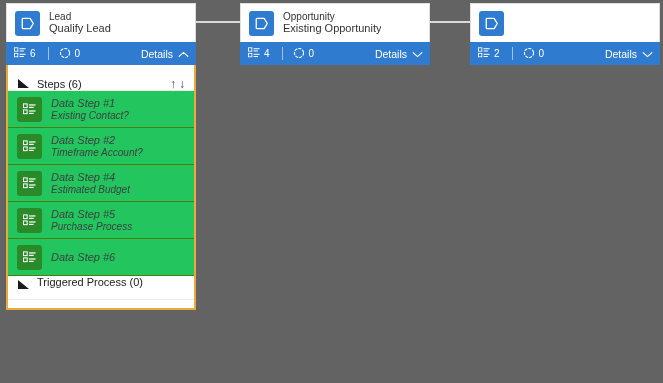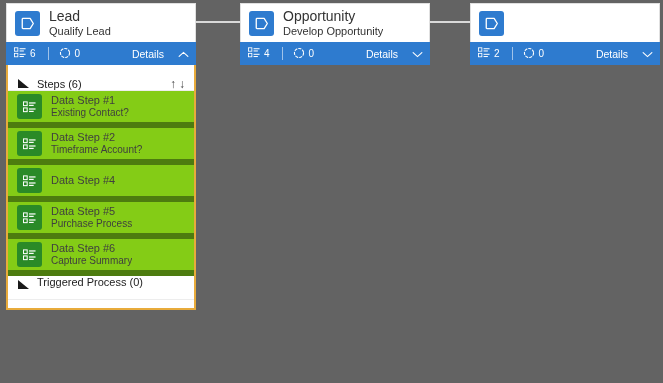--- a/index.html
+++ b/index.html
@@ -69,21 +69,21 @@
   }
   .stage-icon svg { display: block; }
   .stage-text {
     display: flex;
     flex-direction: column;
     justify-content: center;
     line-height: 1.18;
     overflow: hidden;
   }
   .stage-name {
-    font-size: 14px;
+    font-size: 10px;
     color: #333333;
     white-space: nowrap;
   }
   .stage-sub {
     font-size: 11px;
     color: #333333;
     white-space: nowrap;
   }
 
   .stage-bar {
@@ -106,21 +106,21 @@
     width: 1px;
     height: 13px;
     background: #ffffff;
     opacity: .55;
     margin: 0 10px 0 12px;
   }
   .bar-spacer { flex: 1 1 auto; }
   .details-btn {
     display: flex;
     align-items: center;
-    gap: 14px;
+    gap: 5px;
     font-size: 10.5px;
     color: #ffffff;
     cursor: pointer;
   }
 
   
   .detail-panel {
     position: absolute;
     left: 6px;
     top: 65px;
@@ -160,22 +160,23 @@
     line-height: 1;
     cursor: pointer;
   }
 
   .step-item {
     display: flex;
     align-items: center;
     height: 37px;
     padding: 0 9px;
     box-sizing: border-box;
-    border-bottom: 6px solid #4d7c0f;
-    background: #84cc16;
+    border-bottom: 1px solid #4d7c0f;
+    background: #22c55e;
+    font-style: italic;
   }
   .step-icon {
     width: 25px;
     height: 25px;
     border-radius: 3px;
     background: #2a8a27;
     display: flex;
     align-items: center;
     justify-content: center;
     flex: 0 0 auto;
@@ -270,21 +271,21 @@
 
   <div class="stage-card s1">
     <div class="stage-head">
       <span class="stage-icon">
         <svg width="15" height="15" viewBox="0 0 16 16">
           <path d="M3.2 2.6 h7.6 l3.4 5.4 -3.4 5.4 h-7.6 a0.8 0.8 0 0 1 -0.8 -0.8 v-9.2 a0.8 0.8 0 0 1 0.8 -0.8 z" fill="none" stroke="#ffffff" stroke-width="1.4" stroke-linejoin="round"></path>
         </svg>
       </span>
       <span class="stage-text">
         <span class="stage-name">Opportunity</span>
-        <span class="stage-sub">Develop Opportunity</span>
+        <span class="stage-sub">Existing Opportunity</span>
       </span>
     </div>
     <div class="stage-bar">
       <span class="bar-metric">
         <span>
           <svg width="12" height="11" viewBox="0 0 14 12">
             <rect x="0.5" y="0.5" width="4" height="4" fill="none" stroke="#ffffff" stroke-width="1"></rect>
             <rect x="0.5" y="7" width="4" height="4" fill="none" stroke="#ffffff" stroke-width="1"></rect>
             <rect x="6.5" y="1" width="7" height="1.2" fill="#ffffff"></rect>
             <rect x="6.5" y="3.6" width="5" height="1.2" fill="#ffffff"></rect>
@@ -415,20 +416,21 @@
         <rect x="0.5" y="0.5" width="4" height="4" fill="none" stroke="#ffffff" stroke-width="1.1"></rect>
         <rect x="0.5" y="7" width="4" height="4" fill="none" stroke="#ffffff" stroke-width="1.1"></rect>
         <rect x="6.5" y="1" width="7" height="1.3" fill="#ffffff"></rect>
         <rect x="6.5" y="3.6" width="5" height="1.3" fill="#ffffff"></rect>
         <rect x="6.5" y="7.5" width="7" height="1.3" fill="#ffffff"></rect>
         <rect x="6.5" y="10.1" width="5" height="1.3" fill="#ffffff"></rect>
       </svg>
     </span>
     <span class="step-text">
       <span class="step-title">Data Step #4</span>
+      <span class="step-sub">Estimated Budget</span>
     </span>
   </div>
 
   <div class="step-item">
     <span class="step-icon">
       <svg width="13" height="12" viewBox="0 0 14 12">
         <rect x="0.5" y="0.5" width="4" height="4" fill="none" stroke="#ffffff" stroke-width="1.1"></rect>
         <rect x="0.5" y="7" width="4" height="4" fill="none" stroke="#ffffff" stroke-width="1.1"></rect>
         <rect x="6.5" y="1" width="7" height="1.3" fill="#ffffff"></rect>
         <rect x="6.5" y="3.6" width="5" height="1.3" fill="#ffffff"></rect>
@@ -448,21 +450,20 @@
         <rect x="0.5" y="0.5" width="4" height="4" fill="none" stroke="#ffffff" stroke-width="1.1"></rect>
         <rect x="0.5" y="7" width="4" height="4" fill="none" stroke="#ffffff" stroke-width="1.1"></rect>
         <rect x="6.5" y="1" width="7" height="1.3" fill="#ffffff"></rect>
         <rect x="6.5" y="3.6" width="5" height="1.3" fill="#ffffff"></rect>
         <rect x="6.5" y="7.5" width="7" height="1.3" fill="#ffffff"></rect>
         <rect x="6.5" y="10.1" width="5" height="1.3" fill="#ffffff"></rect>
       </svg>
     </span>
     <span class="step-text">
       <span class="step-title">Data Step #6</span>
-      <span class="step-sub">Capture Summary</span>
     </span>
   </div>
 
   <div class="panel-footer">
     <span class="tri">
       <svg width="13" height="11" viewBox="0 0 14 12">
         <path d="M1 11 L13 11 L1 1 Z" fill="#1a1a1a"></path>
       </svg>
     </span>
     <span class="section-title">Triggered Process (0)</span>

